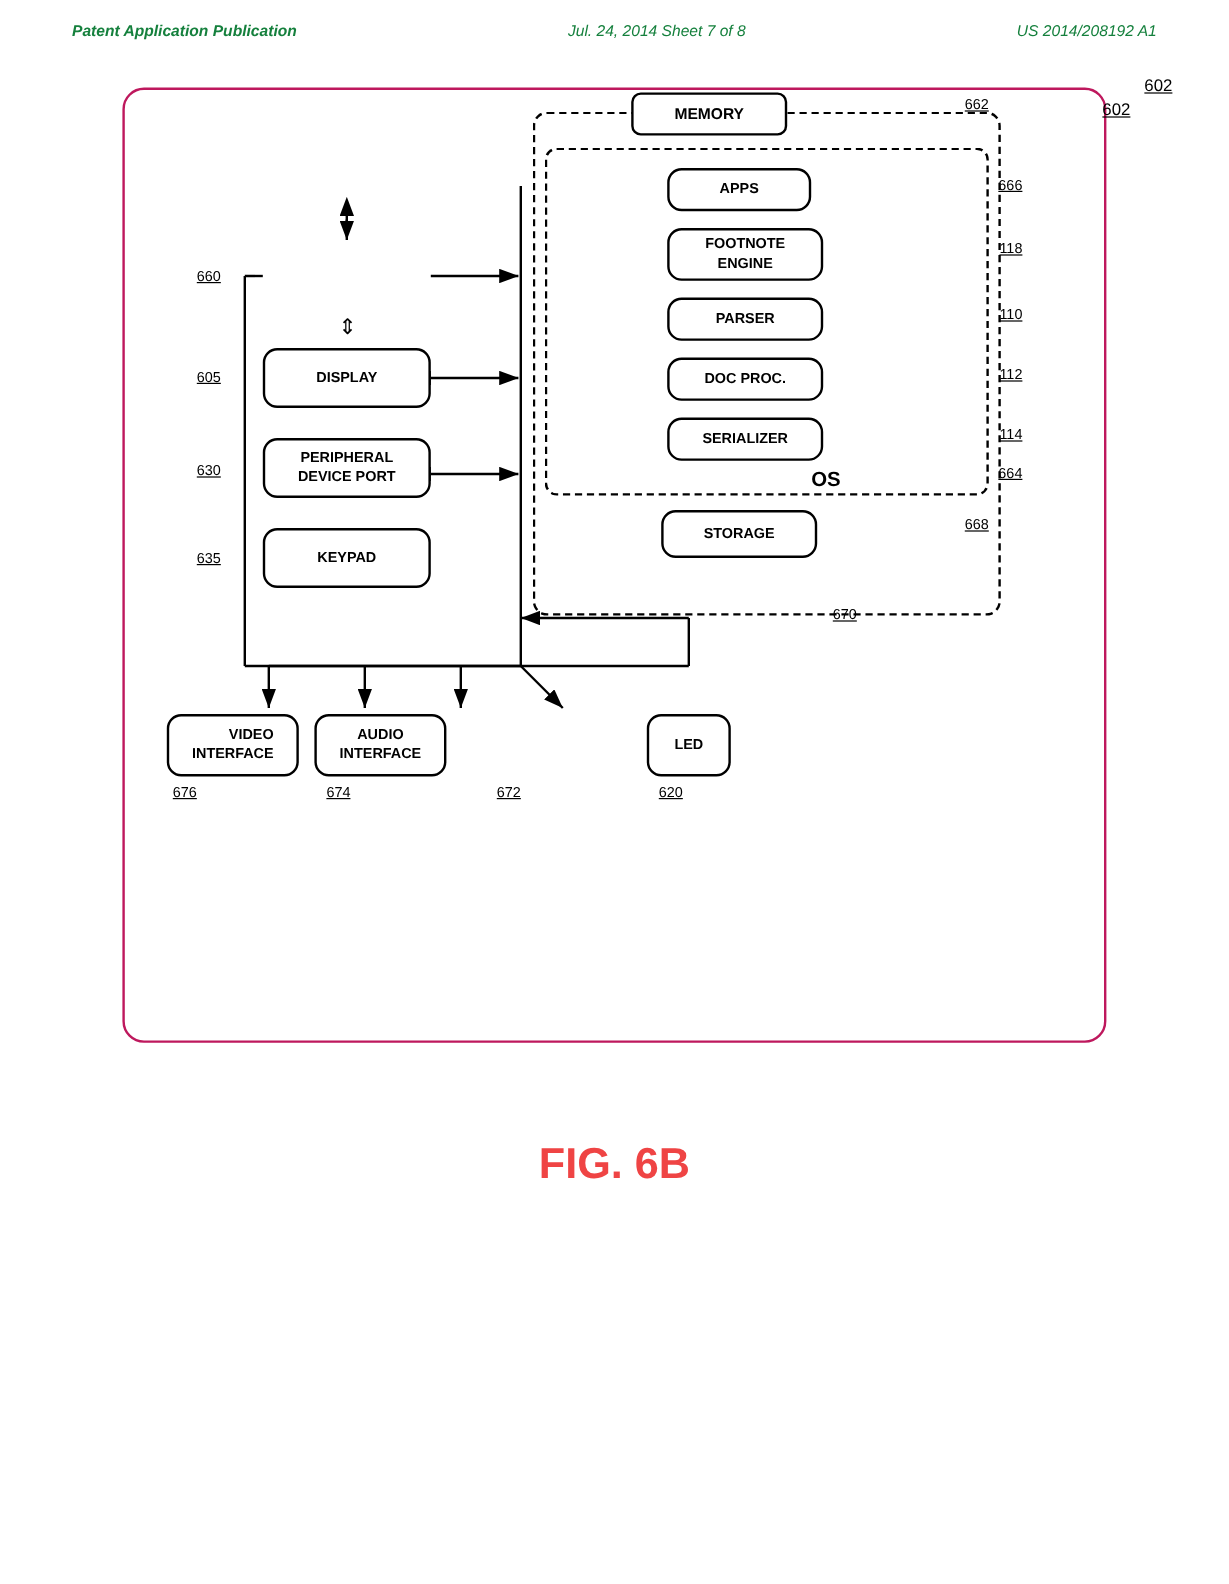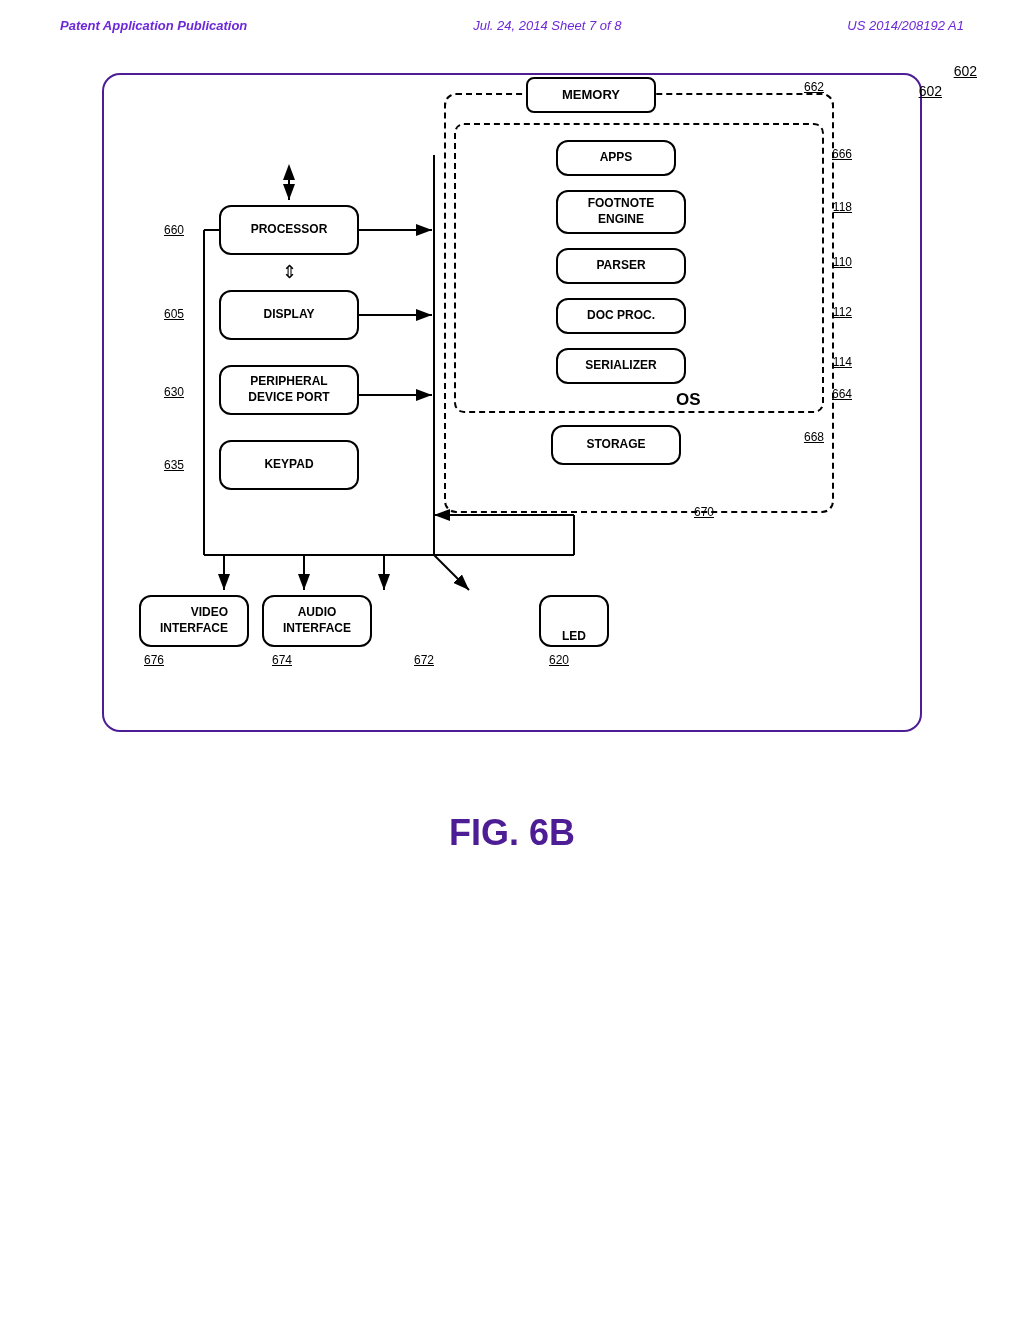--- a/index.html
+++ b/index.html
@@ -10,39 +10,39 @@
       min-height: 1320px;
       position: relative;
     }
 
     
     .header {
       display: flex;
       justify-content: space-between;
       padding: 18px 60px 10px 60px;
       font-size: 13px;
-      color: #6d28d9;
+      color: #15803d;
     }
     .header-left { font-style: italic; font-weight: bold; }
     .header-center { font-style: italic; }
     .header-right { font-style: italic; }
 
     
     .diagram-container {
       margin: 30px auto 0 auto;
       width: 860px;
       position: relative;
     }
 
     
     .outer-box {
-      border: 2px solid #4c1d95;
+      border: 2px solid #be185d;
       border-radius: 18px;
       width: 820px;
-      height: 659px;
+      height: 796px;
       position: relative;
       margin: 0 auto;
     }
 
     
     .comp-box {
       border: 2px solid #000;
       border-radius: 12px;
       display: flex;
       align-items: center;
@@ -80,21 +80,21 @@
     .ref-label.underline {
       text-decoration: underline;
     }
 
     
     .fig-caption {
       text-align: center;
       font-size: 36px;
       font-weight: bold;
       margin-top: 80px;
-      color: #4c1d95;
+      color: #ef4444;
       font-family: Arial, sans-serif;
     }
   </style>
 </head>
 <body>
 
 <div class="header">
   <span class="header-left">Patent Application Publication</span>
   <span class="header-center">Jul. 24, 2014   Sheet 7 of 8</span>
   <span class="header-right">US 2014/208192 A1</span>
@@ -197,23 +197,20 @@
       </div>
 
       <div class="comp-box" style="left:105px; top:330px; width:130px; height:40px;">
         <span>STORAGE</span>
       </div>
       <span class="ref-label underline" style="right:8px; top:335px;">668</span>
 
       <span class="ref-label underline" style="right:8px; top:-15px;">662</span>
     </div>
 
-    <div class="comp-box" style="left:115px; top:130px; width:140px; height:50px;">
-      <span>PROCESSOR</span>
-    </div>
 
     <div style="position:absolute; left:60px; top:148px; font-size:12px; text-decoration:underline;">660</div>
 
     <div style="position:absolute; left:178px; top:188px; font-size:18px; line-height:1;">⇕</div>
 
     <div class="comp-box" style="left:115px; top:215px; width:140px; height:50px;">
       <span>DISPLAY</span>
     </div>
 
     <div style="position:absolute; left:60px; top:232px; font-size:12px; text-decoration:underline;">605</div>
@@ -244,21 +241,21 @@
     <div class="comp-box" style="left:158px; top:520px; width:110px; height:52px;">
       <span style="white-space:pre-line;">AUDIO
 INTERFACE</span>
     </div>
 
     <div style="position:absolute; left:168px; top:578px; font-size:12px; text-decoration:underline;">674</div>
 
 
     <div style="position:absolute; left:310px; top:578px; font-size:12px; text-decoration:underline;">672</div>
 
-    <div class="comp-box" style="left:435px; top:520px; width:70px; height:52px;align-items:flex-end;">
+    <div class="comp-box" style="left:435px; top:520px; width:70px; height:52px;">
       <span>LED</span>
     </div>
 
     <div style="position:absolute; left:445px; top:578px; font-size:12px; text-decoration:underline;">620</div>
 
   </div>
 
   <div style="position:absolute; top:10px; right:0px; font-size:14px; text-decoration:underline;">602</div>
 
 </div>

